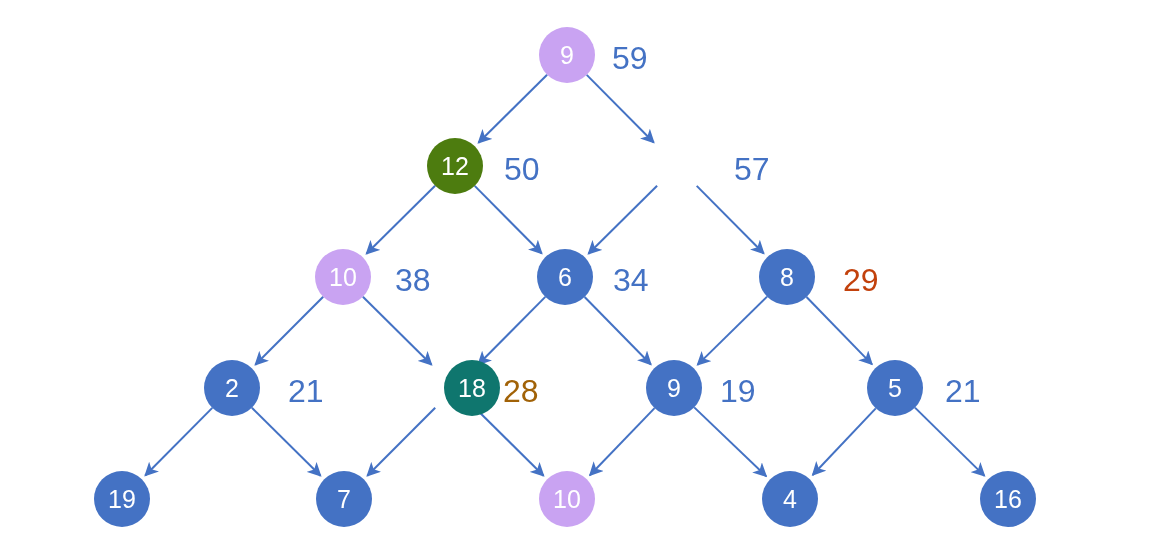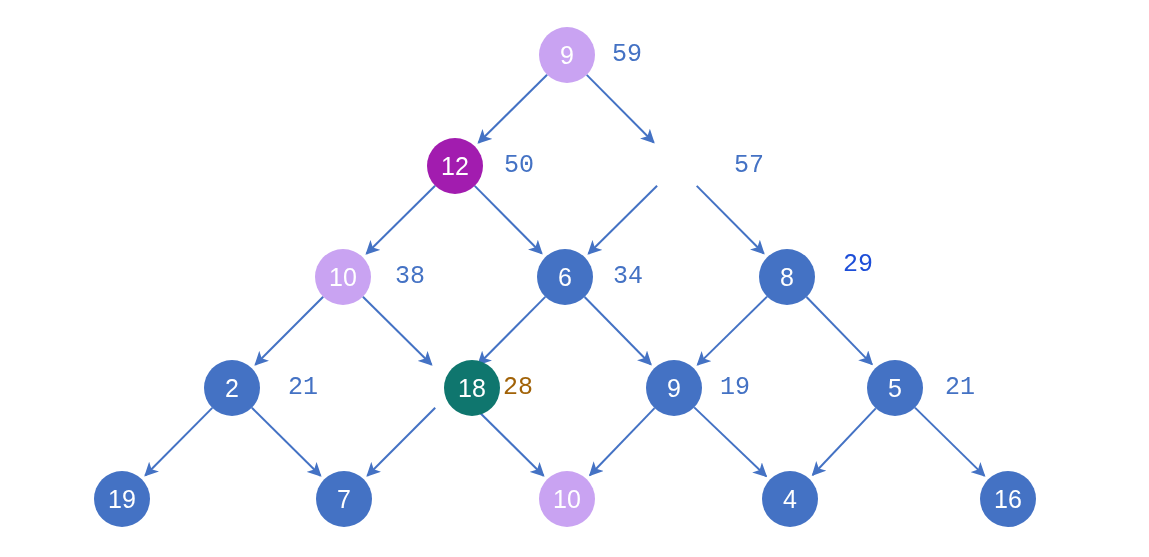--- a/index.html
+++ b/index.html
@@ -43,26 +43,25 @@
     color: #ffffff;
     font-size: 25px;
     font-weight: 400;
     line-height: 1;
     letter-spacing: 0.2px;
     box-sizing: border-box;
     user-select: none;
   }
   .node-label {
     position: absolute;
-    font-size: 25px;
+    font-size: 32px;
     font-weight: 400;
     line-height: 1;
     white-space: nowrap;
     user-select: none;
-    font-family: Liberation Mono, monospace;
   }
 </style>
 </head>
 <body>
 
 <div id="canvas-root">
   <svg id="edge-layer" viewBox="0 0 1149 557" width="1149" height="557" xmlns="http://www.w3.org/2000/svg">
       <defs>
         <marker id="arrowhead" viewBox="0 0 10 10" refX="9" refY="5" markerWidth="7" markerHeight="7" orient="auto-start-reverse" markerUnits="strokeWidth">
           <path d="M 0 0 L 10 5 L 0 10 L 2.6 5 z" fill="#4472C4"></path>
@@ -87,37 +86,37 @@
       <line x1="654.57" y1="408.16" x2="589.90" y2="475.24" stroke="#4472C4" stroke-width="2" marker-end="url(#arrowhead)"></line>
       <line x1="694.23" y1="407.36" x2="766.16" y2="476.18" stroke="#4472C4" stroke-width="2" marker-end="url(#arrowhead)"></line>
       <line x1="875.76" y1="408.34" x2="812.68" y2="475.03" stroke="#4472C4" stroke-width="2" marker-end="url(#arrowhead)"></line>
       <line x1="914.97" y1="407.62" x2="984.46" y2="475.87" stroke="#4472C4" stroke-width="2" marker-end="url(#arrowhead)"></line>
     </svg>
   <div id="node-layer">
       <div class="graph-node" style="left: 539px; top: 27px; width: 56px; height: 56px; background: rgb(201, 163, 242); color: rgb(255, 255, 255);">
         <span>9</span>
       </div>
       <div class="node-label" style="left: 612px; top: 42px; color: rgb(68, 114, 196);">59</div>
-      <div class="graph-node" style="left: 427px; top: 138px; width: 56px; height: 56px; background: #a21caf; color: rgb(255, 255, 255); justify-content: center;">
+      <div class="graph-node" style="left: 427px; top: 138px; width: 56px; height: 56px; background: #4d7c0f; color: rgb(255, 255, 255); justify-content: center;">
         <span>12</span>
       </div>
       <div class="node-label" style="left: 504px; top: 153px; color: rgb(68, 114, 196);">50</div>
       <div class="node-label" style="left: 734px; top: 153px; color: rgb(68, 114, 196);">57</div>
       <div class="graph-node" style="left: 315px; top: 249px; width: 56px; height: 56px; background: rgb(201, 163, 242); color: rgb(255, 255, 255);">
         <span>10</span>
       </div>
       <div class="node-label" style="left: 395px; top: 264px; color: rgb(68, 114, 196);">38</div>
       <div class="graph-node" style="left: 537px; top: 249px; width: 56px; height: 56px; background: rgb(68, 114, 196); color: rgb(255, 255, 255);">
         <span>6</span>
       </div>
       <div class="node-label" style="left: 613px; top: 264px; color: rgb(68, 114, 196);">34</div>
       <div class="graph-node" style="left: 759px; top: 249px; width: 56px; height: 56px; background: rgb(68, 114, 196); color: rgb(255, 255, 255);">
         <span>8</span>
       </div>
-      <div class="node-label" style="left: 843px; top: 252px; color: #1d4ed8;">29</div>
+      <div class="node-label" style="left: 843px; top: 264px; color: #c2410c;">29</div>
       <div class="graph-node" style="left: 204px; top: 360px; width: 56px; height: 56px; background: rgb(68, 114, 196); color: rgb(255, 255, 255);">
         <span>2</span>
       </div>
       <div class="node-label" style="left: 288px; top: 375px; color: rgb(68, 114, 196);">21</div>
       <div class="graph-node" style="left: 444px; top: 360px; width: 56px; height: 56px; background: #0f766e; color: rgb(255, 255, 255);">
         <span>18</span>
       </div>
       <div class="node-label" style="left: 503px; top: 375px; color: #a16207;">28</div>
       <div class="graph-node" style="left: 646px; top: 360px; width: 56px; height: 56px; background: rgb(68, 114, 196); color: rgb(255, 255, 255);">
         <span>9</span>

